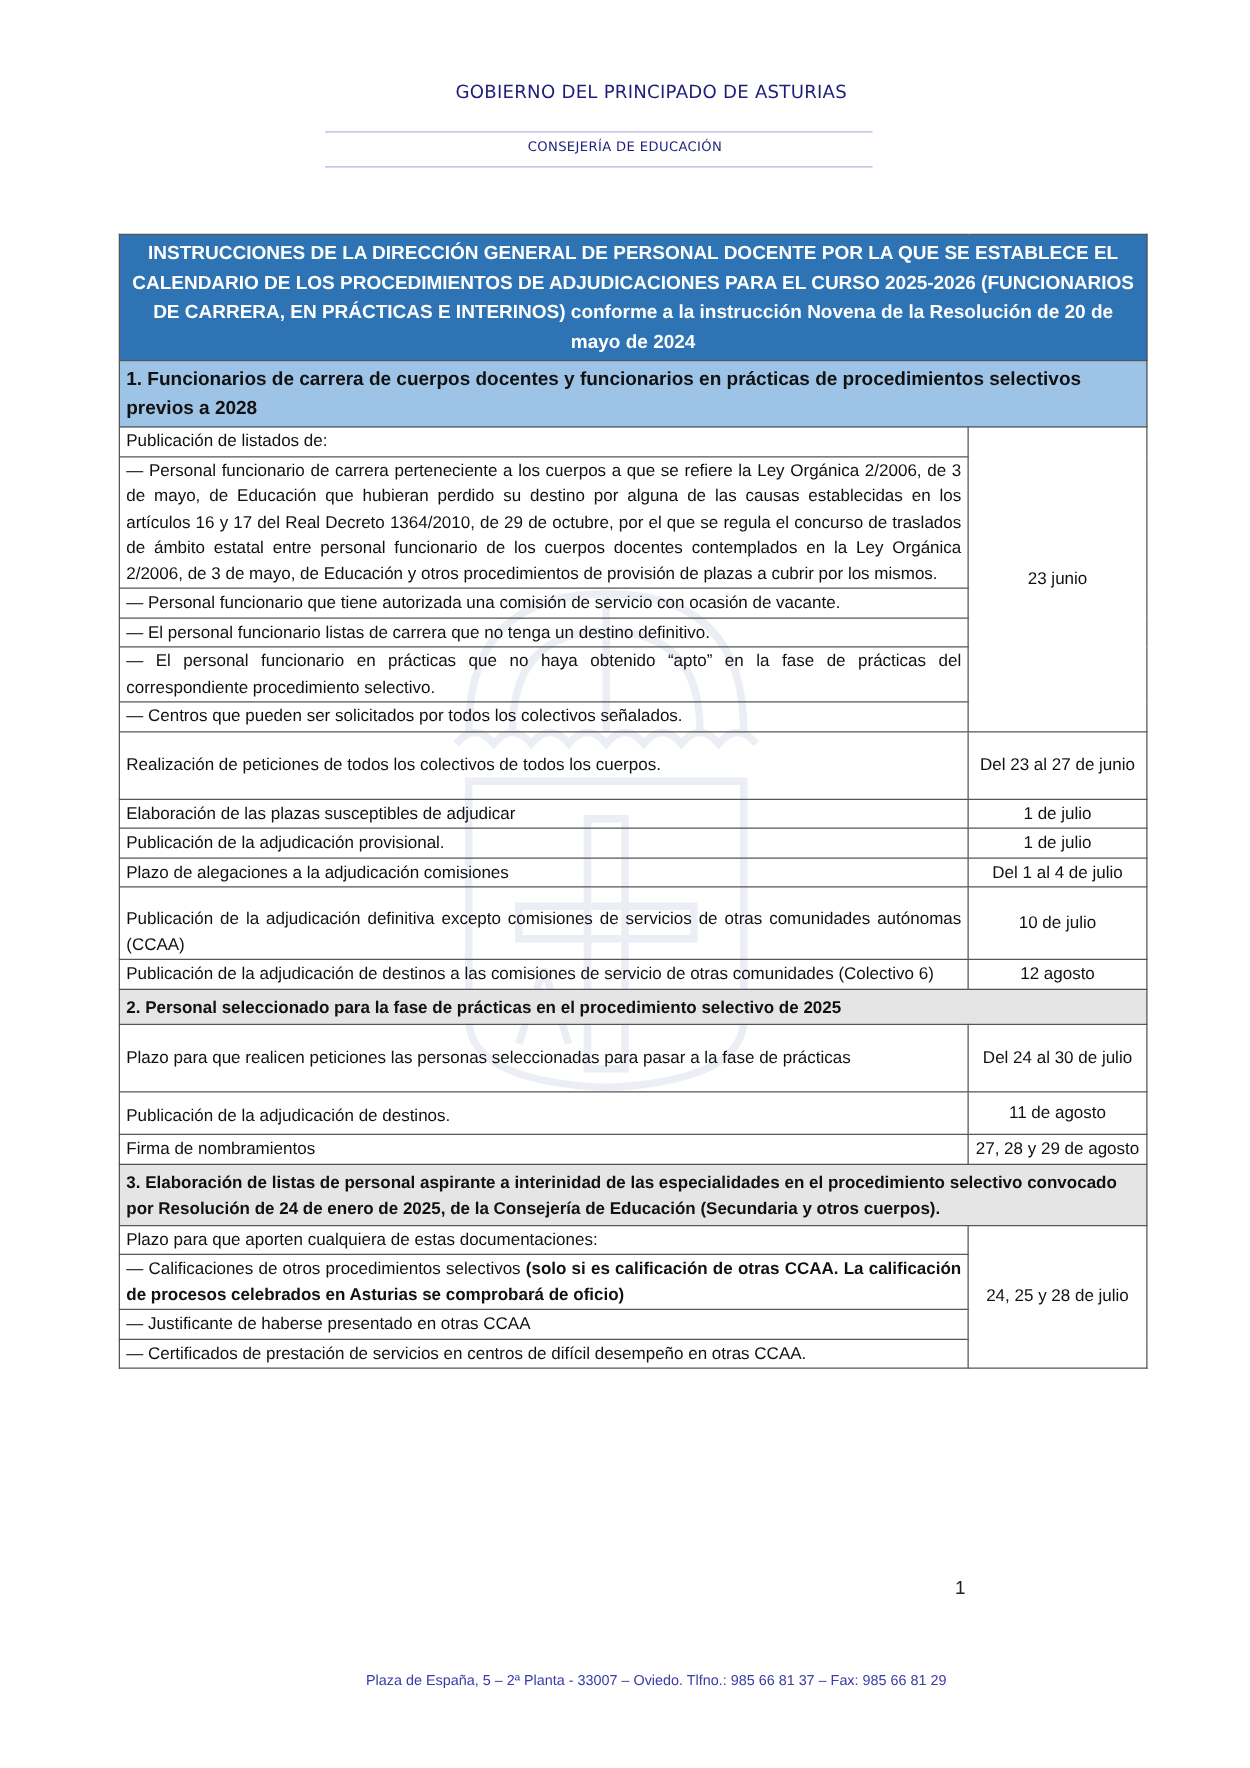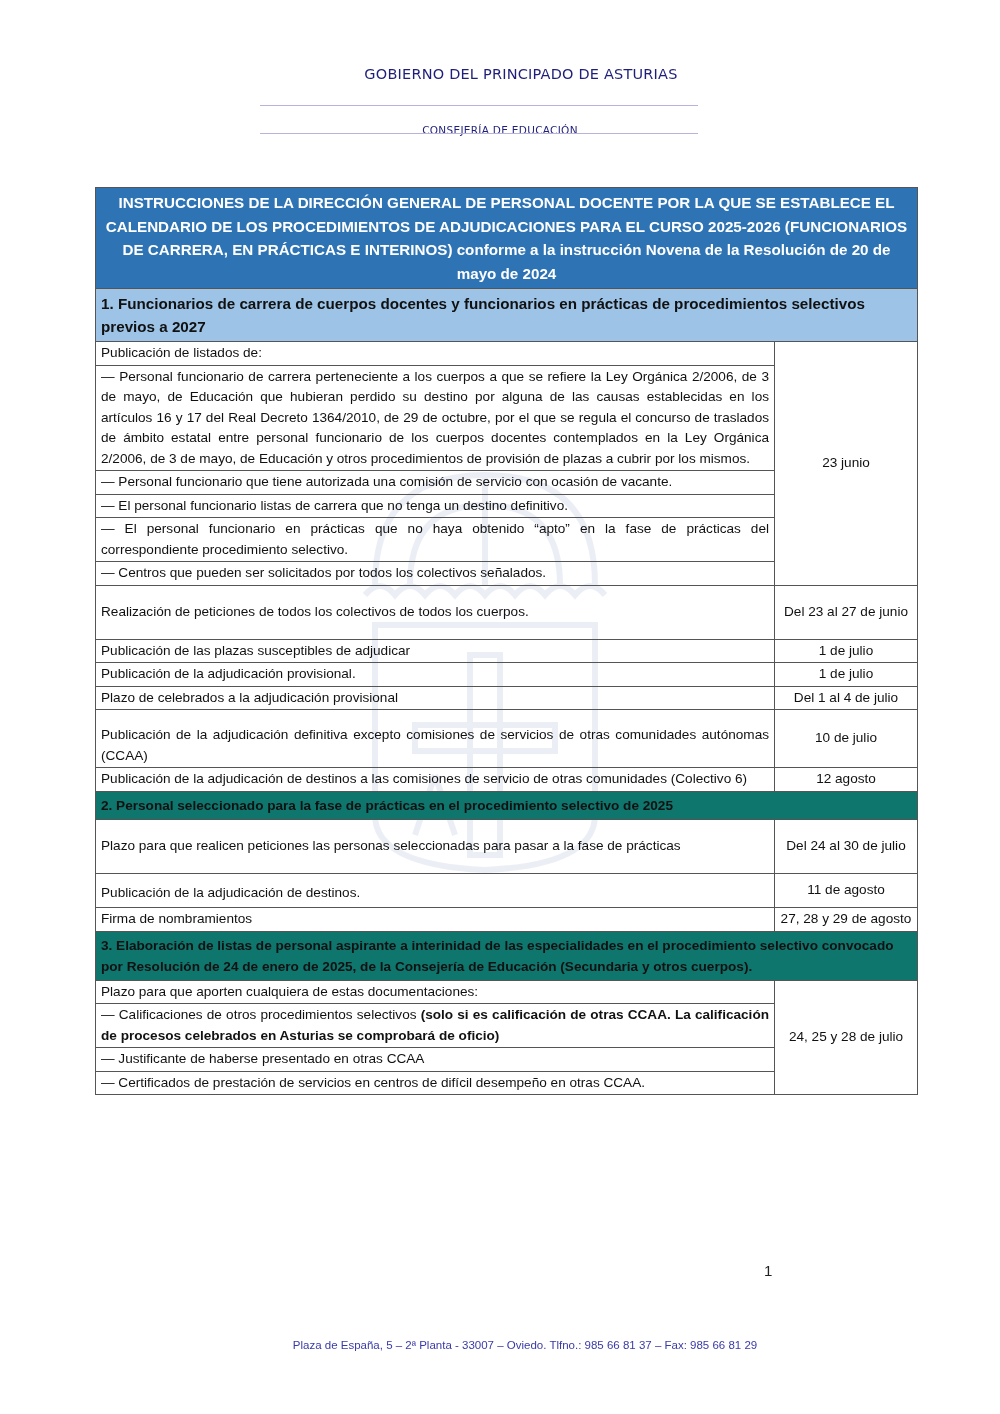--- a/index.html
+++ b/index.html
@@ -10,38 +10,38 @@
   .header { position: absolute; left: 0; top: 0; width: 1000px; }
   .gov-title {
     position: absolute; top: 66px; left: 0; width: 100%; text-align: center;
     font-family: "DejaVu Sans", sans-serif; font-size: 14.5px; color: #1f1f7a; letter-spacing: 0.2px; padding-left: 21px;
   }
   .rule { position: absolute; left: 260px; width: 438px; height: 1px; background: #b9b2dc; }
   .rule.r1 { top: 105px; }
   .rule.r2 { top: 133px; }
   .dept {
     position: absolute; top: 112px; left: 0; width: 100%; text-align: center;
-    font-family: "DejaVu Sans", sans-serif; font-size: 10.5px; color: #1f1f7a; letter-spacing: 0.3px; margin-top: 12px;
+    font-family: "DejaVu Sans", sans-serif; font-size: 10.5px; color: #1f1f7a; letter-spacing: 0.3px;
   }
 
   .watermark { position: absolute; left: 335px; top: 455px; width: 300px; height: 420px; opacity: 0.09; pointer-events: none; }
 
   table.cal {
     position: absolute; left: 95px; top: 187px; width: 823px;
     border-collapse: collapse; font-family: "Liberation Sans", sans-serif;
     font-size: 13.6px; line-height: 20.5px; color: #111;
     border: 1.5px solid #222;
   }
   table.cal td { border: 1px solid #555; padding: 1px 5px 1px 5px; vertical-align: middle; }
   .main-title {
     background: #2e74b5; color: #fff; font-weight: bold; text-align: center;
     font-size: 15.2px; line-height: 23.5px; padding: 3px 8px 3px 8px !important; margin-left: 33px;
   }
   .sec1 { background: #9dc3e6; font-weight: bold; font-size: 15.2px; line-height: 23px; padding: 3px 5px !important; }
-  .sec { background: #0f766e; font-weight: bold; font-size: 13.6px; line-height: 21px; padding: 3px 5px !important; }
+  .sec { background: #e5e5e5; font-weight: bold; font-size: 13.6px; line-height: 21px; padding: 3px 5px !important; }
   .desc { text-align: justify; }
   .date { text-align: center; width: 132px; margin-top: 12px; }
   .b { font-weight: bold; }
   .page-num { position: absolute; left: 764px; top: 1262px; font-family: "Liberation Sans", sans-serif; font-size: 15px; color: #222; }
   .footer {
     position: absolute; top: 1339px; left: 0; width: 100%; text-align: center;
     font-family: "Liberation Sans", sans-serif; font-size: 11.5px; color: #3a3aa8; padding-left: 25px;
   }
   .tall1 { height: 58px; }
   .tall2 { height: 54px; }
@@ -69,21 +69,21 @@
   </g>
 </svg>
 
 <table class="cal">
   <tbody>
       <tr>
     <td class="main-title" colspan="2">INSTRUCCIONES DE LA DIRECCIÓN GENERAL DE PERSONAL DOCENTE POR LA QUE SE ESTABLECE EL CALENDARIO DE LOS PROCEDIMIENTOS DE ADJUDICACIONES PARA EL CURSO 2025-2026 (FUNCIONARIOS DE CARRERA, EN PRÁCTICAS E INTERINOS) conforme a la instrucción Novena de la Resolución de 20 de mayo de 2024</td>
   </tr>
 
   <tr>
-    <td class="sec1" colspan="2">1. Funcionarios de carrera de cuerpos docentes y funcionarios en prácticas de procedimientos selectivos previos a 2027</td>
+    <td class="sec1" colspan="2">1. Funcionarios de carrera de cuerpos docentes y funcionarios en prácticas de procedimientos selectivos previos a 2028</td>
   </tr>
   <tr>
     <td class="desc">Publicación de listados de:</td>
     <td class="date" rowspan="6">23 junio</td>
   </tr>
   <tr>
     <td class="desc">— Personal funcionario de carrera perteneciente a los cuerpos a que se refiere la Ley Orgánica 2/2006, de 3 de mayo, de Educación que hubieran perdido su destino por alguna de las causas establecidas en los artículos 16 y 17 del Real Decreto 1364/2010, de 29 de octubre, por el que se regula el concurso de traslados de ámbito estatal entre personal funcionario de los cuerpos docentes contemplados en la Ley Orgánica 2/2006, de 3 de mayo, de Educación y otros procedimientos de provisión de plazas a cubrir por los mismos.</td>
   </tr>
   <tr>
     <td class="desc">— Personal funcionario que tiene autorizada una comisión de servicio con ocasión de vacante.</td>
@@ -95,29 +95,29 @@
     <td class="desc">— El personal funcionario en prácticas que no haya obtenido “apto” en la fase de prácticas del correspondiente procedimiento selectivo.</td>
   </tr>
   <tr>
     <td class="desc">— Centros que pueden ser solicitados por todos los colectivos señalados.</td>
   </tr>
   <tr class="tall2">
     <td class="desc">Realización de peticiones de todos los colectivos de todos los cuerpos.</td>
     <td class="date">Del 23 al 27 de junio</td>
   </tr>
   <tr>
-    <td class="desc">Publicación de las plazas susceptibles de adjudicar</td>
+    <td class="desc">Elaboración de las plazas susceptibles de adjudicar</td>
     <td class="date">1 de julio</td>
   </tr>
   <tr>
     <td class="desc">Publicación de la adjudicación provisional.</td>
     <td class="date">1 de julio</td>
   </tr>
   <tr>
-    <td class="desc">Plazo de celebrados a la adjudicación provisional</td>
+    <td class="desc">Plazo de alegaciones a la adjudicación comisiones</td>
     <td class="date">Del 1 al 4 de julio</td>
   </tr>
   <tr class="tall1">
     <td class="desc" style="vertical-align: bottom;">Publicación de la adjudicación definitiva excepto comisiones de servicios de otras comunidades autónomas (CCAA)</td>
     <td class="date">10 de julio</td>
   </tr>
   <tr>
     <td class="desc">Publicación de la adjudicación de destinos a las comisiones de servicio de otras comunidades (Colectivo 6)</td>
     <td class="date">12 agosto</td>
   </tr>

